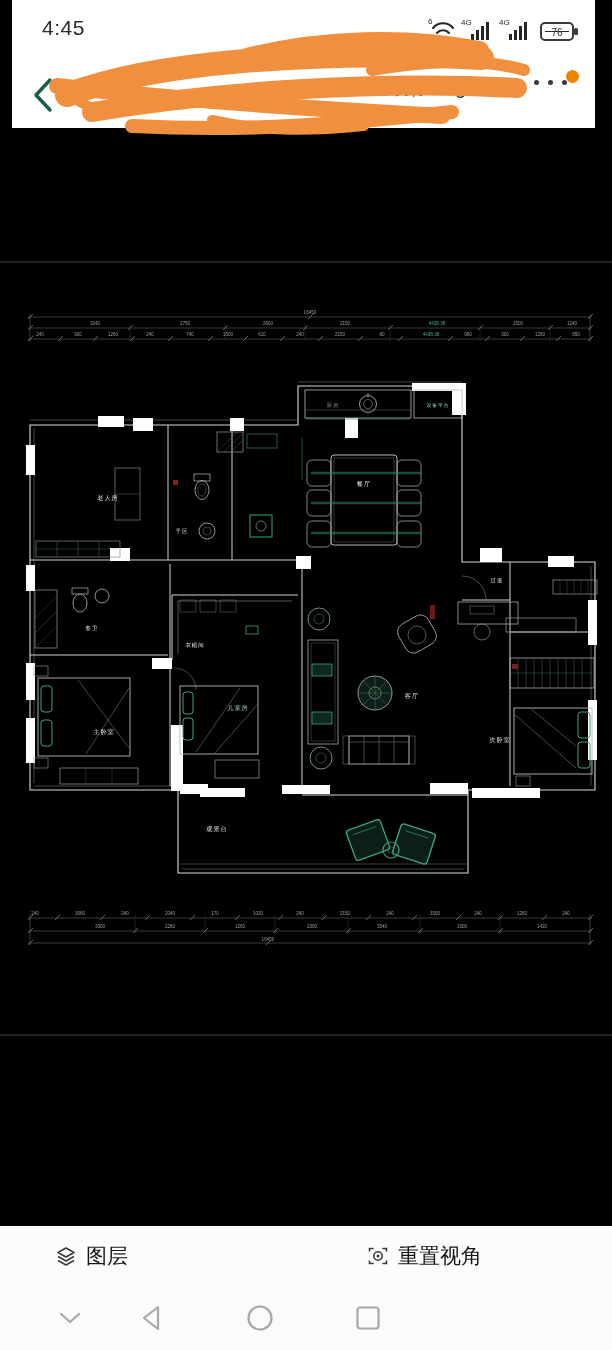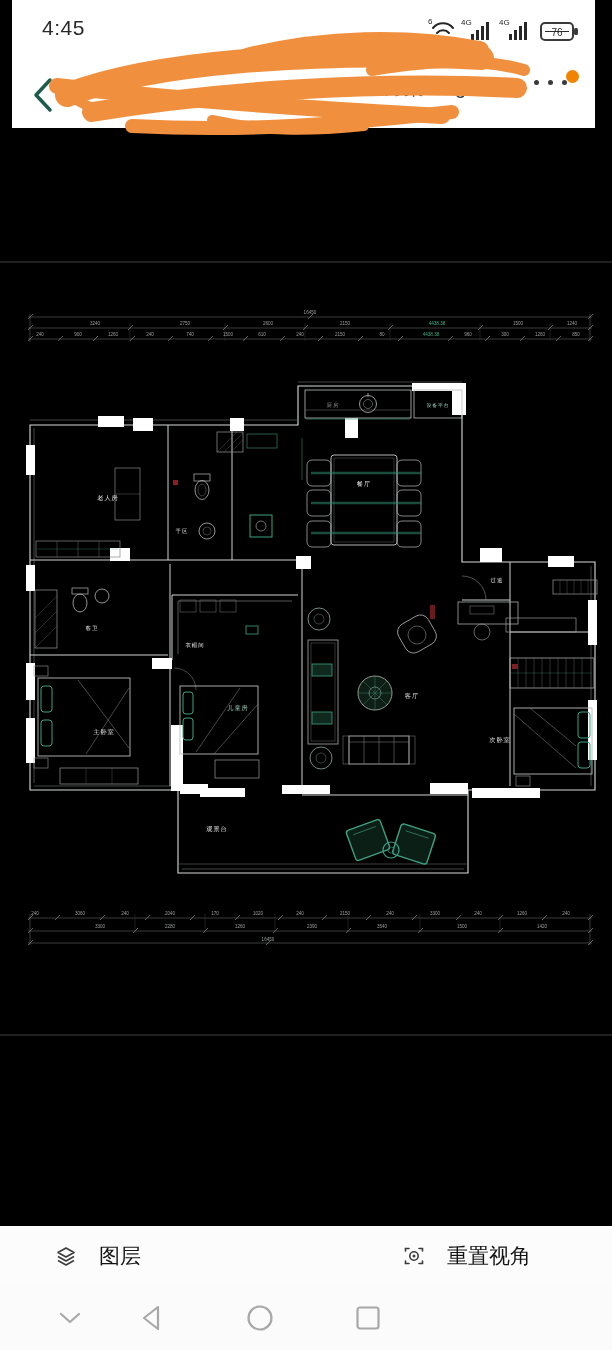--- a/index.html
+++ b/index.html
@@ -25,21 +25,21 @@
   text { font-family:"Liberation Sans", sans-serif; }
   .dim { font-size:4.6px; fill:#9a9e9e; text-anchor:middle; }
   .dim-teal { fill:#3fae87; }
   .rlabel { font-size:6.2px; fill:#e8e8e8; text-anchor:middle; letter-spacing:1px; }
   .rlabel-sm { font-size:5.4px; }
   .rlabel-teal { fill:#9fd8c2; }
   .rlabel-gray { fill:#8b8f8f; }
 
   
   .toolbar { position:absolute; left:0; top:1226px; width:612px; height:60px; background:#fcfcfc; z-index:2; }
-  .tool-item { position:absolute; top:0; height:60px; display:flex; align-items:center; gap:22px; cursor:pointer; }
+  .tool-item { position:absolute; top:0; height:60px; display:flex; align-items:center; gap:9px; cursor:pointer; }
   .tool-item span { font-size:21px; color:#141414; }
   .tool-item svg { display:block; }
 
   
   .navbar { position:absolute; left:0; top:1286px; width:612px; height:64px; background:#fbfbfb; z-index:2; }
   .nav-btn { position:absolute; top:14px; width:36px; height:36px; display:flex; align-items:center; justify-content:center; }
 </style>
 </head>
 <body>
 
@@ -421,21 +421,21 @@
     <div class="tool-item" style="left:55px">
       <svg width="22" height="22" viewBox="0 0 22 22">
         <g fill="none" stroke="#3c3c3c" stroke-width="1.6" stroke-linejoin="round">
           <path d="M11 3 L19 7.5 L11 12 L3 7.5 Z"></path>
           <path d="M3 11.5 L11 16 L19 11.5"></path>
           <path d="M3 15.5 L11 20 L19 15.5"></path>
         </g>
       </svg>
       <span>图层</span>
     </div>
-    <div class="tool-item" style="left:403px">
+    <div class="tool-item" style="left:367px">
       <svg width="22" height="22" viewBox="0 0 22 22">
         <g fill="none" stroke="#3c3c3c" stroke-width="1.6" stroke-linecap="round">
           <path d="M2.5 6 V3.5 H6"></path>
             <path d="M16 3.5 H19.5 V6"></path>
           <path d="M19.5 16 V18.5 H16"></path>
             <path d="M6 18.5 H2.5 V16"></path>
           <circle cx="11" cy="11" r="4.2"></circle>
         </g>
         <circle cx="11" cy="11" r="1.5" fill="#3c3c3c"></circle>
       </svg>

